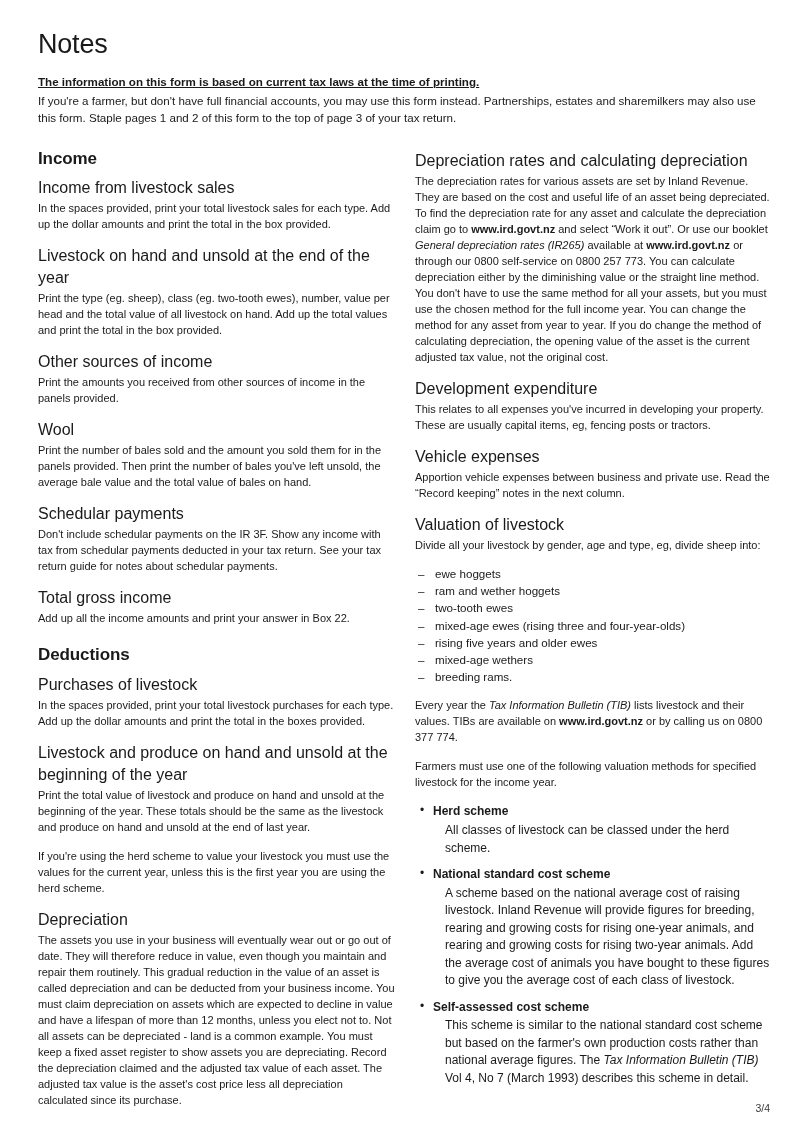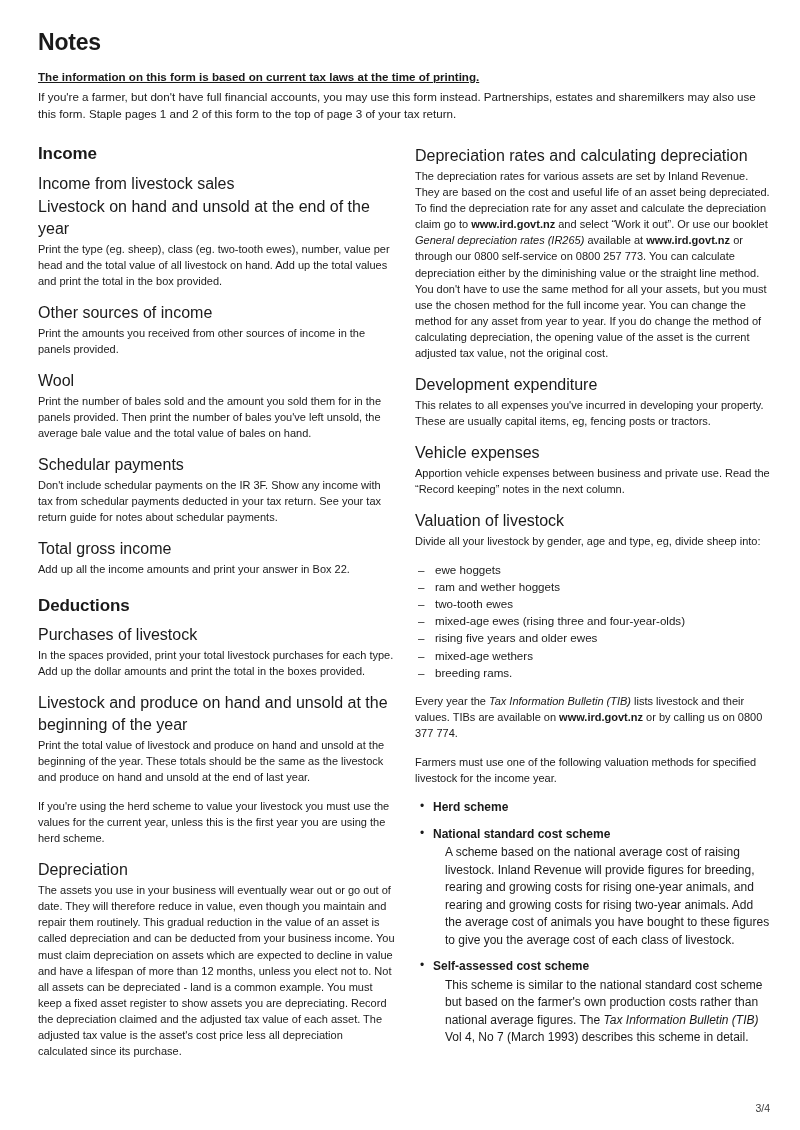--- a/index.html
+++ b/index.html
@@ -15,22 +15,22 @@
     -webkit-font-smoothing: antialiased;
   }
   .page {
     position: relative;
     width: 800px;
     height: 1130px;
     box-sizing: border-box;
     padding: 30px 30px 0 38px;
   }
   .doc-title {
-    font-size: 23px;
-    font-weight: bold;
+    font-size: 27px;
+    font-weight: normal;
     letter-spacing: -0.2px;
     margin: 0 0 14px 0;
     line-height: 1.1;
   }
   .intro {
     margin: 0 0 22px 0;
     width: 734px;
   }
   .intro .lead {
     font-weight: bold;
@@ -144,20 +144,21 @@
   </div>
 
   <div class="columns">
 
     <div class="col left">
 
       <h2 class="section">Income</h2>
 
       <div class="blk">
         <h3 class="sub">Income from livestock sales</h3>
+        <p class="para">In the spaces provided, print your total livestock sales for each type. Add up the dollar amounts and print the total in the box provided.</p>
       </div>
 
       <div class="blk">
         <h3 class="sub">Livestock on hand and unsold at the end of the year</h3>
         <p class="para">Print the type (eg. sheep), class (eg. two-tooth ewes), number, value per head and the total value of all livestock on hand. Add up the total values and print the total in the box provided.</p>
       </div>
 
       <div class="blk">
         <h3 class="sub">Other sources of income</h3>
         <p class="para">Print the amounts you received from other sources of income in the panels provided.</p>
@@ -232,20 +233,21 @@
         </ul>
 
         <p class="para"><span>Every year the </span><i>Tax Information Bulletin (TIB)</i><span> lists livestock and their values. TIBs are available on </span><b>www.ird.govt.nz</b><span> or by calling us on 0800 377 774.</span></p>
 
         <p class="para">Farmers must use one of the following valuation methods for specified livestock for the income year.</p>
       </div>
 
       <ul class="bullet">
         <li>
           <span class="b-title">Herd scheme</span>
+          <span class="b-text">All classes of livestock can be classed under the herd scheme.</span>
         </li>
         <li>
           <span class="b-title">National standard cost scheme</span>
           <span class="b-text">A scheme based on the national average cost of raising livestock. Inland Revenue will provide figures for breeding, rearing and growing costs for rising one-year animals, and rearing and growing costs for rising two-year animals. Add the average cost of animals you have bought to these figures to give you the average cost of each class of livestock.</span>
         </li>
         <li>
           <span class="b-title">Self-assessed cost scheme</span>
           <span class="b-text"><span>This scheme is similar to the national standard cost scheme but based on the farmer's own production costs rather than national average figures. The </span><i>Tax Information Bulletin (TIB)</i><span> Vol 4, No 7 (March 1993) describes this scheme in detail.</span></span>
         </li>
 

